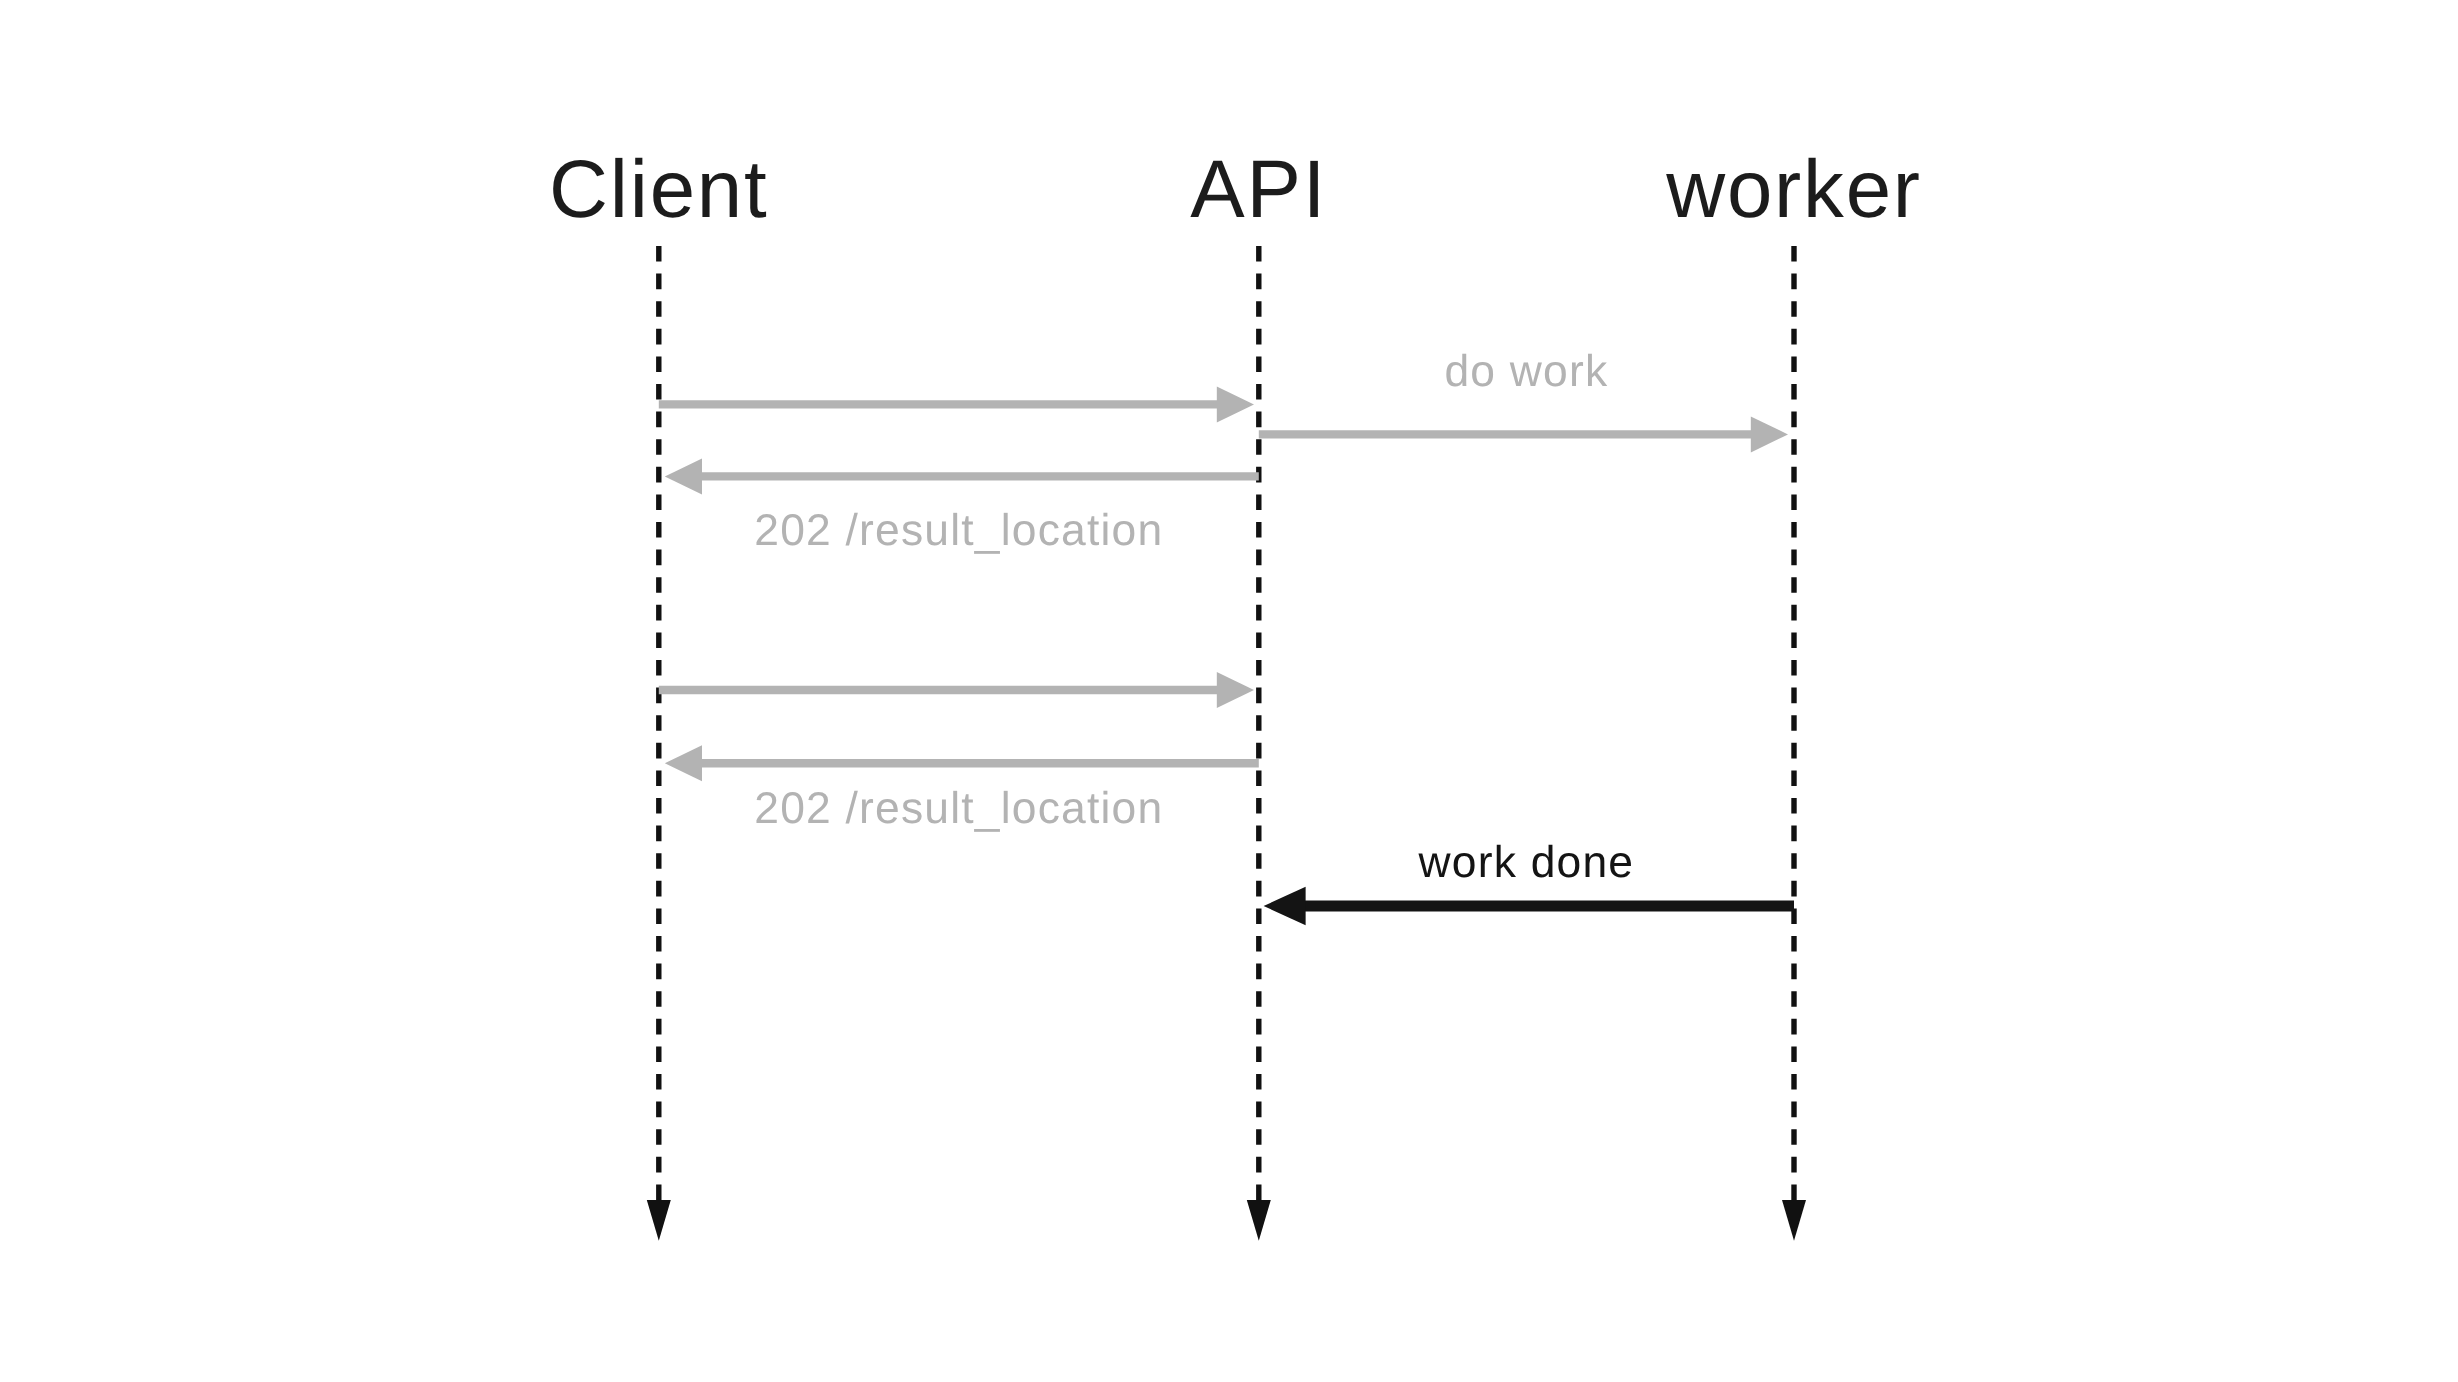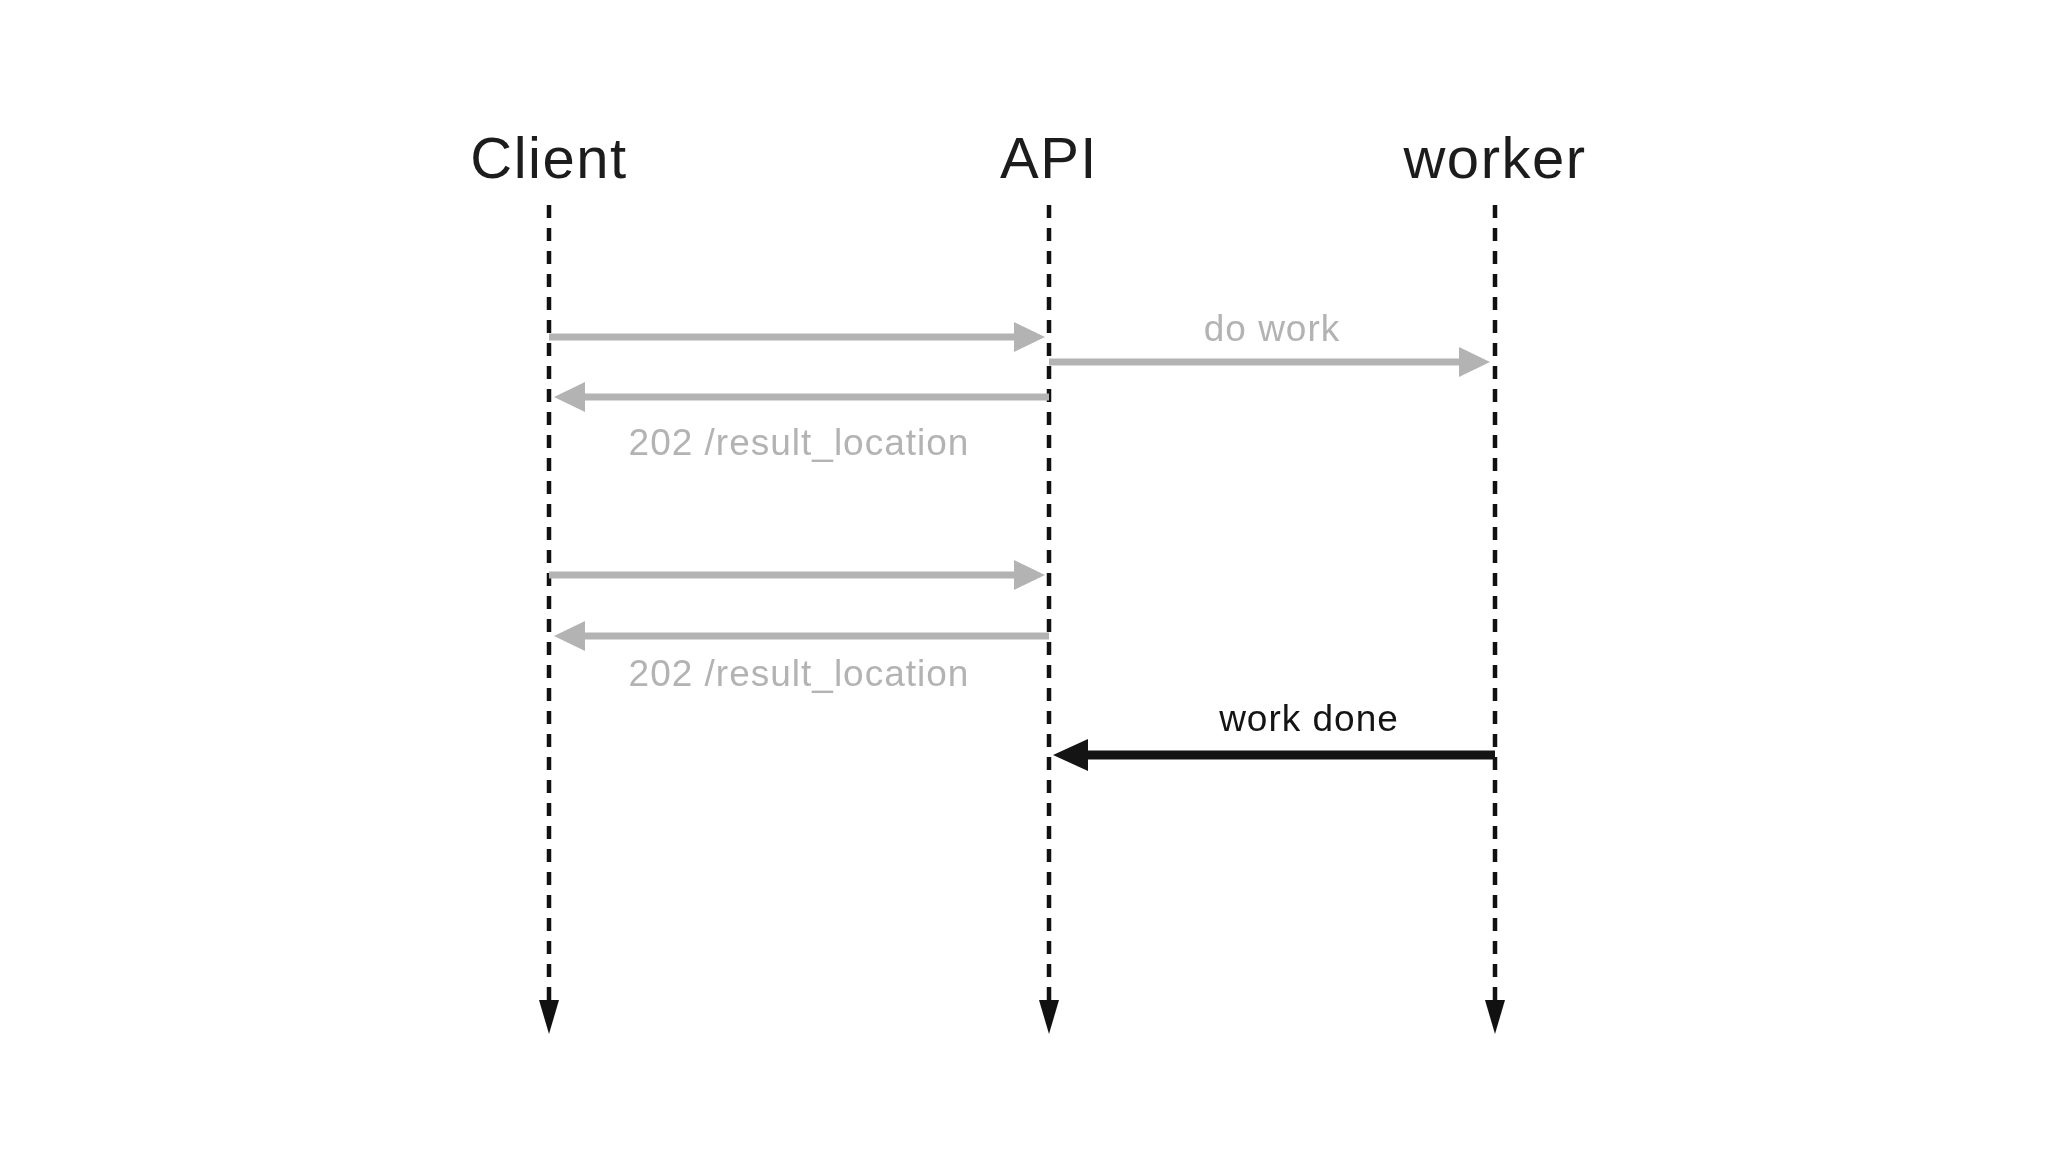--- a/index.html
+++ b/index.html
@@ -22,30 +22,30 @@
     left: 0;
     top: 0;
   }
   .label {
     position: absolute;
     transform: translate(-50%, -50%);
     white-space: nowrap;
     line-height: 1;
   }
   .actor-label {
-    font-size: 58px;
+    font-size: 68px;
     letter-spacing: 1.5px;
     color: #1c1c1c;
   }
   .msg-label {
     font-size: 37px;
     letter-spacing: 1px;
   }
   .muted { color: #b3b3b3; }
-  .active { color: #141414; margin-left: 37px; }
+  .active { color: #141414; }
 </style>
 </head>
 <body>
 
 <div class="canvas">
 
   <svg width="2048" height="1152" viewBox="0 0 2048 1152">
 
     <g>
       <line x1="549" y1="205" x2="549" y2="1000" stroke="#111111" stroke-width="4.5" stroke-dasharray="13 10"></line>
@@ -88,18 +88,18 @@
     <g>
       <line x1="1495" y1="755" x2="1086" y2="755" stroke="#141414" stroke-width="9"></line>
       <polygon points="1088,739 1088,771 1053,755" fill="#141414"></polygon>
     </g>
   </svg>
 
   <div class="label actor-label" style="left:549px; top:158px;">Client</div>
   <div class="label actor-label" style="left:1049px; top:158px;text-align:center;">API</div>
   <div class="label actor-label" style="left:1495px; top:158px;">worker</div>
 
-  <div class="label msg-label muted" style="left:1272px; top:328px;">do work</div>
+  <div class="label msg-label muted" style="left:1272px; top:309px;">do work</div>
   <div class="label msg-label muted" style="left:799px; top:442px;">202 /result_location</div>
   <div class="label msg-label muted" style="left:799px; top:673px;">202 /result_location</div>
   <div class="label msg-label active" style="left:1272px; top:718px;">work done</div>
 
 </div>
 
 </body></html>

